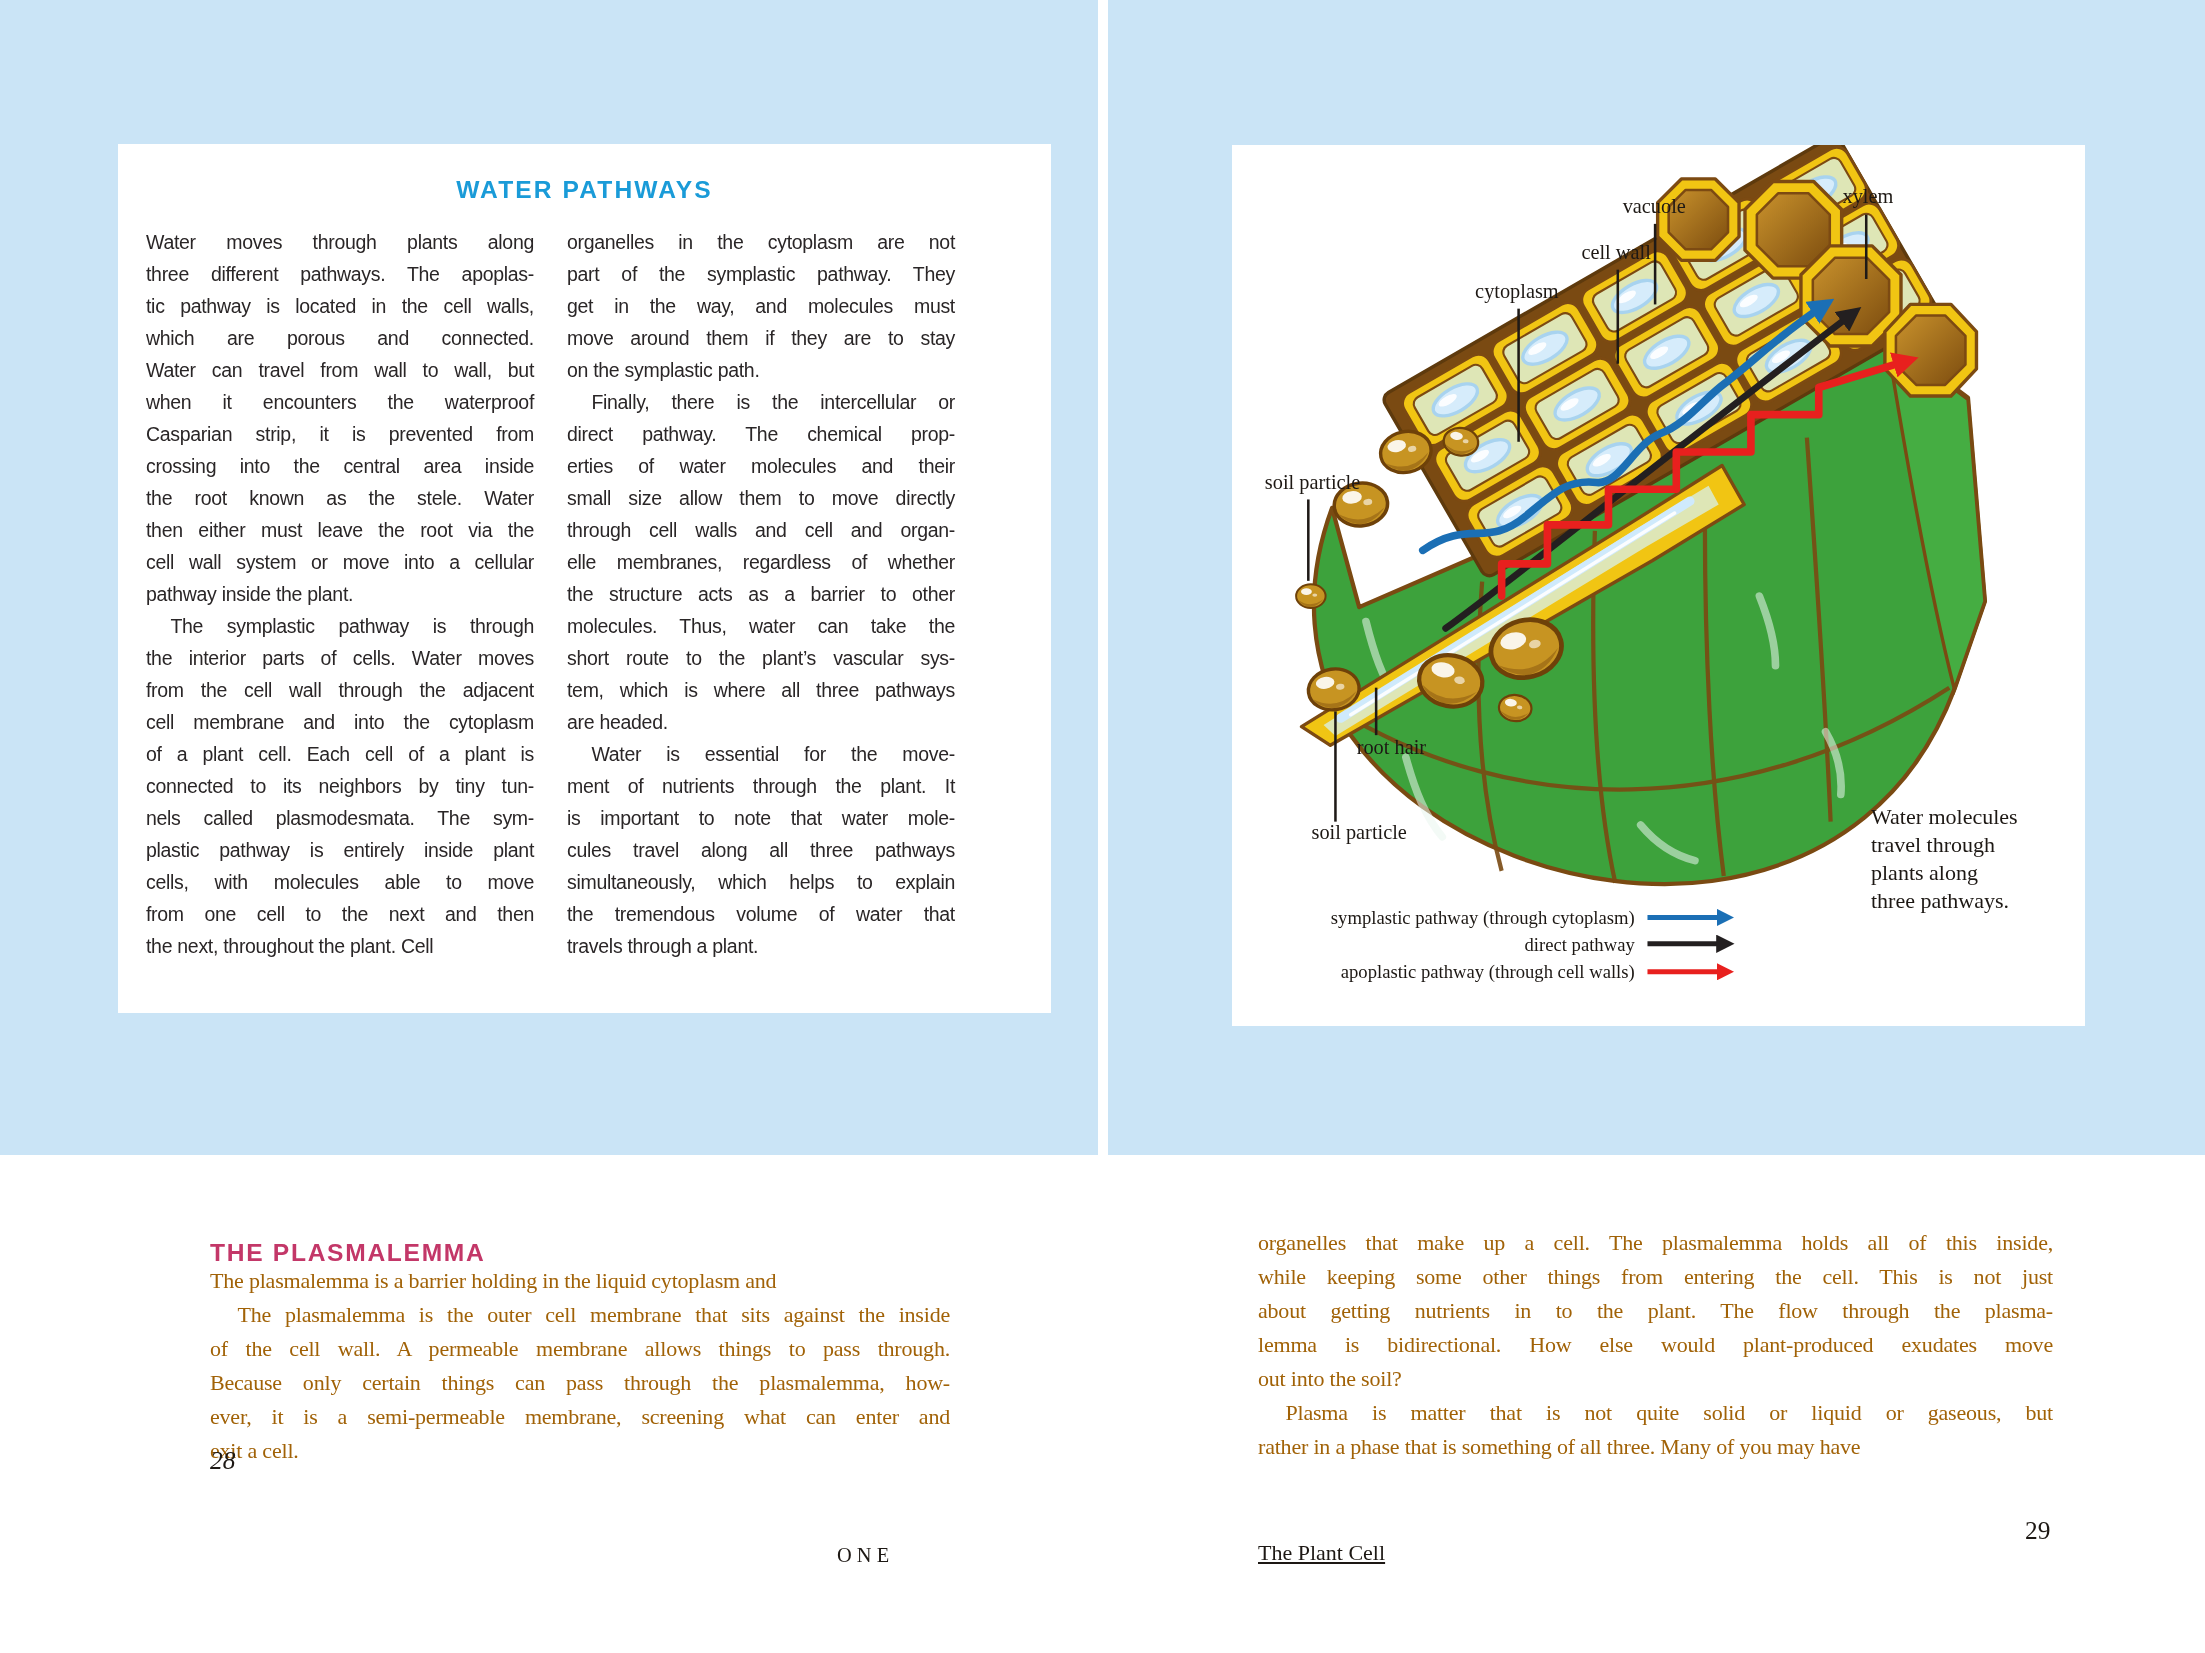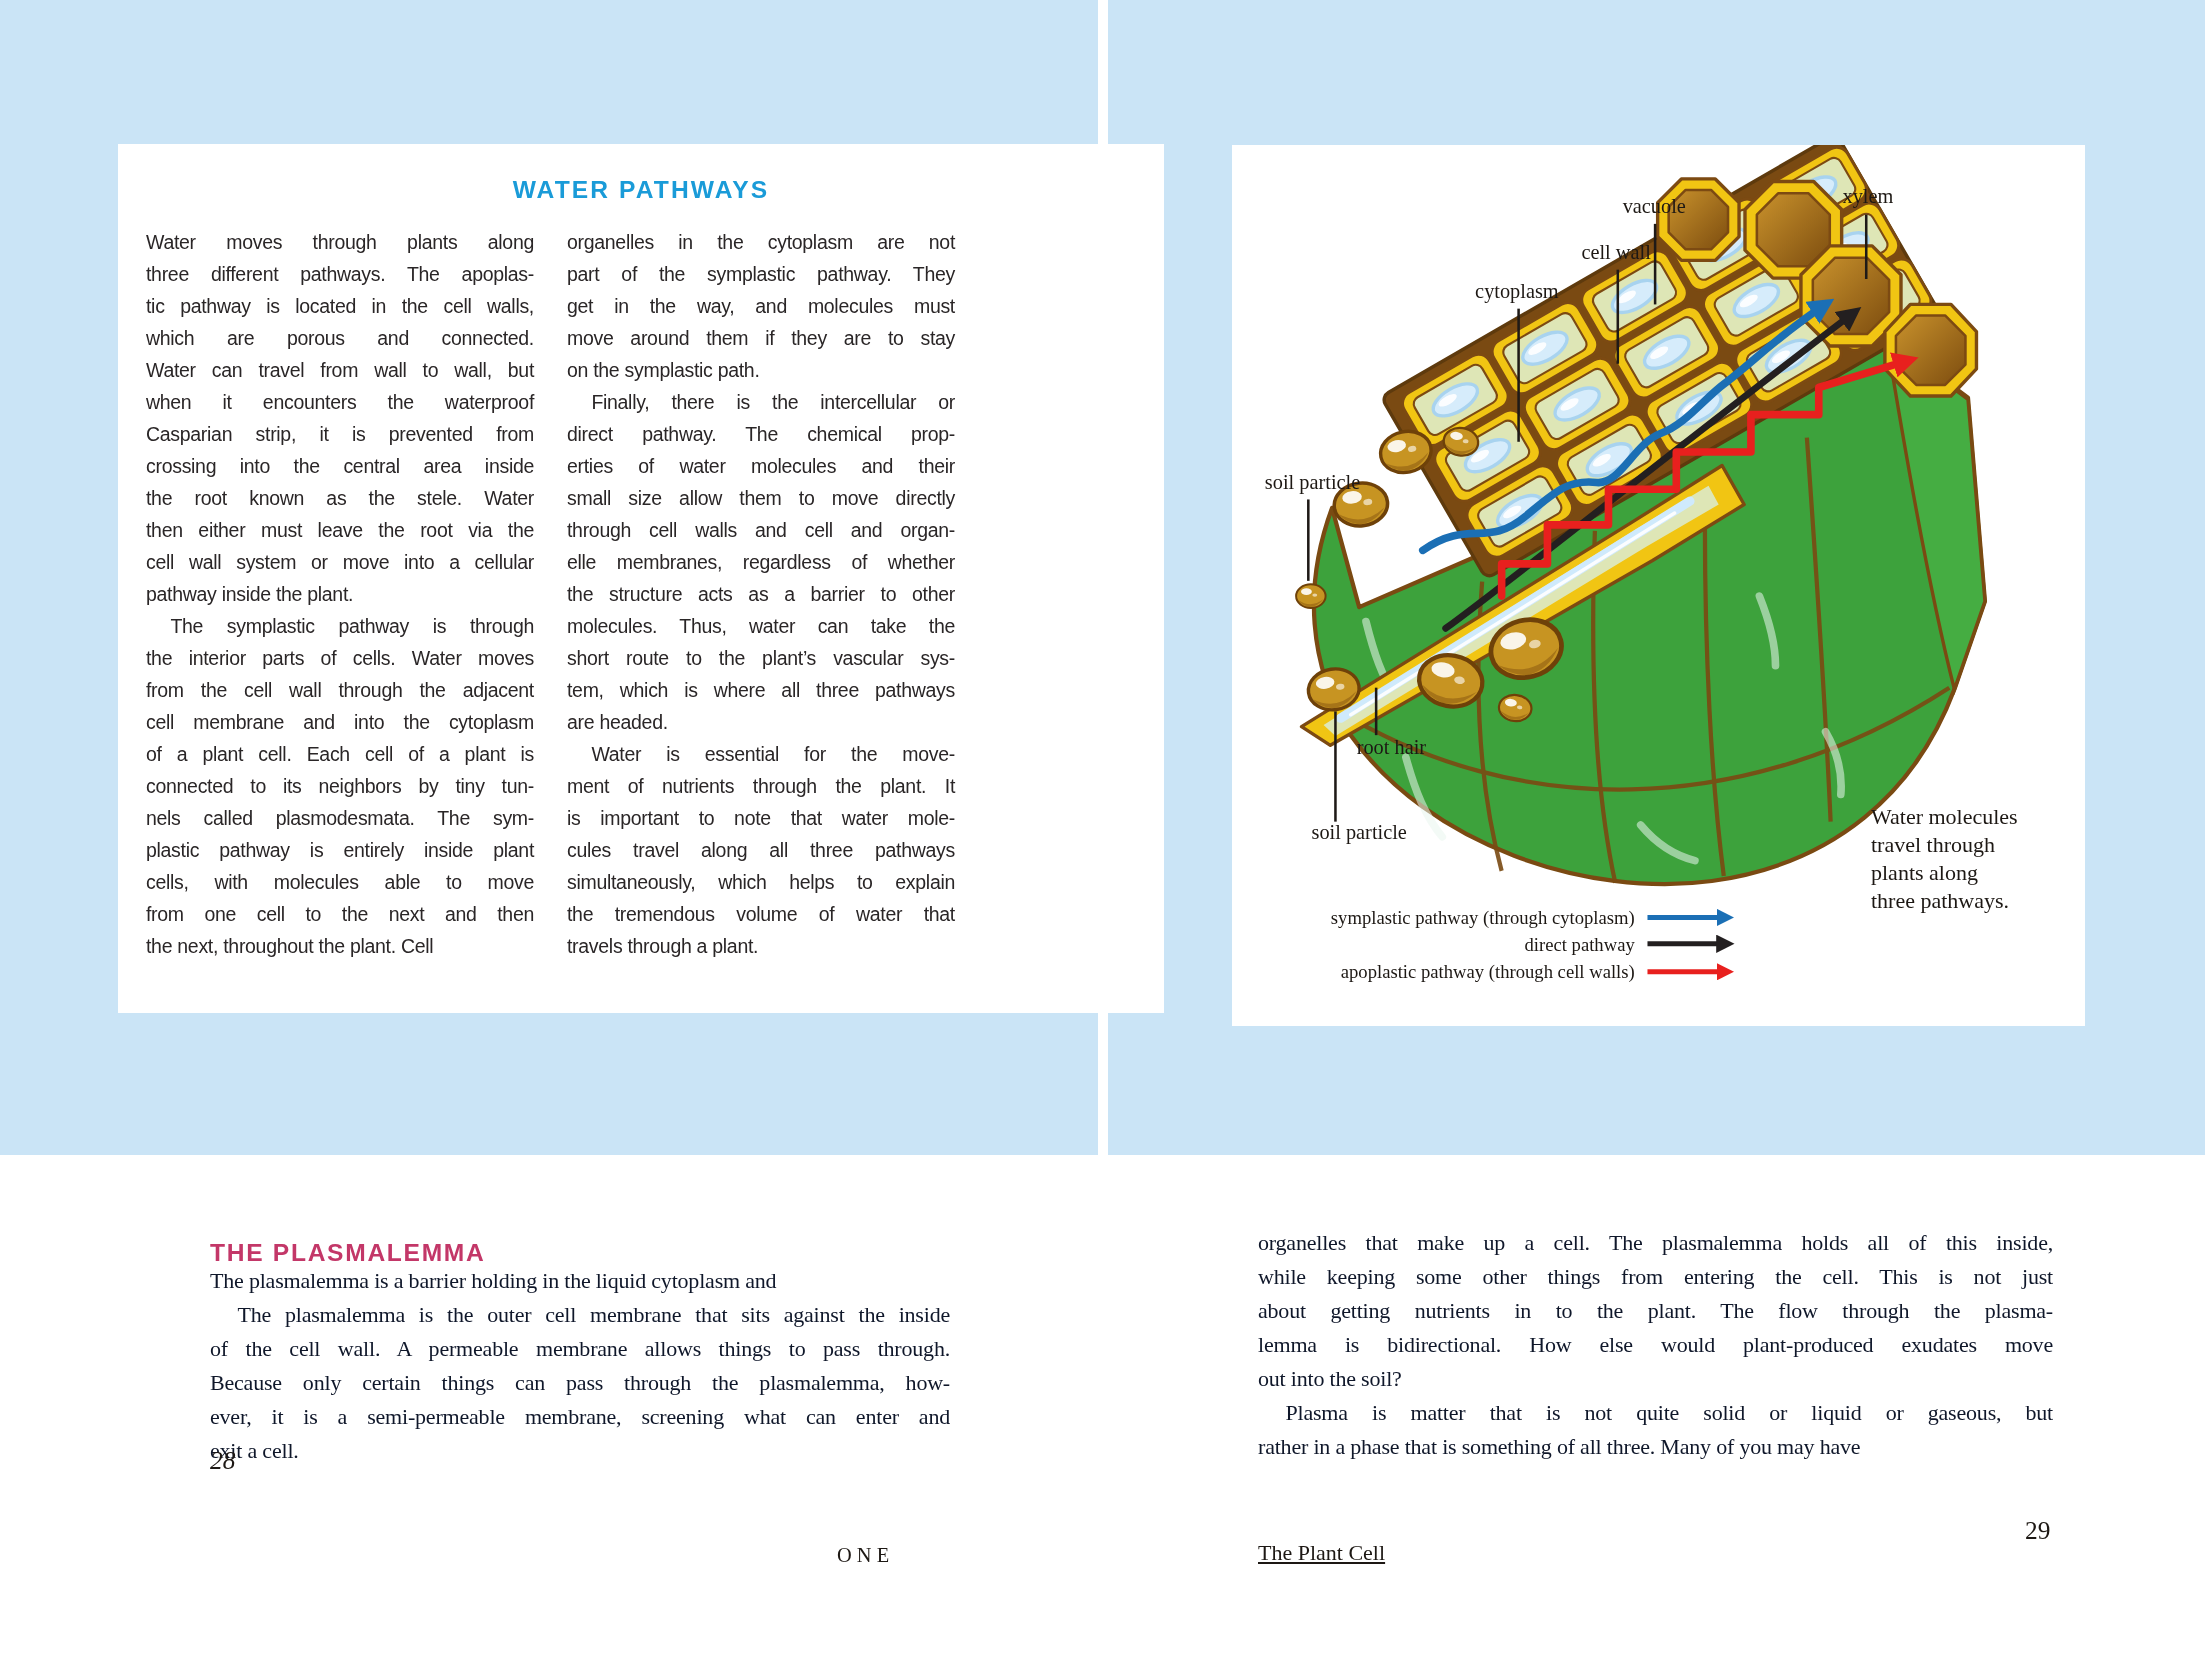--- a/index.html
+++ b/index.html
@@ -3,32 +3,32 @@
 <meta charset="utf-8">
 <style>
   html,body{margin:0;padding:0;}
   body{
     width:2205px;height:1654px;position:relative;background:#ffffff;
     font-family:"Liberation Sans",sans-serif;color:#2a2627;overflow:hidden;
   }
   .blue-band{position:absolute;left:0;top:0;width:2205px;height:1155px;background:#cae4f6;}
   .spine{position:absolute;left:1098px;top:0;width:10.2px;height:1654px;background:#ffffff;}
   .panel{position:absolute;background:#ffffff;}
-  .panel-left{left:118px;top:144px;width:1046px;height:869px;}
+  .panel-left{left:118px;top:144px;width:933px;height:869px;}
   .panel-right{left:1232px;top:145px;width:853px;height:881px;}
   .article-title{
     margin:32px 0 22px 0;text-align:center;font-size:24.6px;font-weight:bold;
     letter-spacing:2.1px;color:#1a9bd8;
   }
   .cols{display:flex;gap:33px;padding:0 33px 0 28px;}
   .col{width:388px;font-size:19.5px;line-height:32px;letter-spacing:-0.3px;color:#2a2627;}
   .jline{text-align:justify;text-align-last:justify;}
   .jline.lastline{text-align-last:left;}
   .para+.para .jline:first-child{text-indent:1.25em;}
-  .serif{font-family:"Liberation Serif",serif;color:#0f172a;}
+  .serif{font-family:"Liberation Serif",serif;color:#a16207;}
   .section-title{
     position:absolute;left:210px;top:1219px;font-size:24.6px;font-weight:bold;
     letter-spacing:1.7px;color:#c33768;font-family:"Liberation Sans",sans-serif;
   }
   .serif-block{position:absolute;font-size:22px;line-height:34px;letter-spacing:-0.2px;}
   .serif-left{left:210px;top:1264px;width:740px;}
   .serif-right{left:1258px;top:1226px;width:795px;}
   .folio{position:absolute;font-family:"Liberation Serif",serif;font-size:25.4px;color:#1d1814;}
   .folio-left{left:210px;top:1446px;font-style:italic;}
   .folio-right{left:2025px;top:1516px;}

